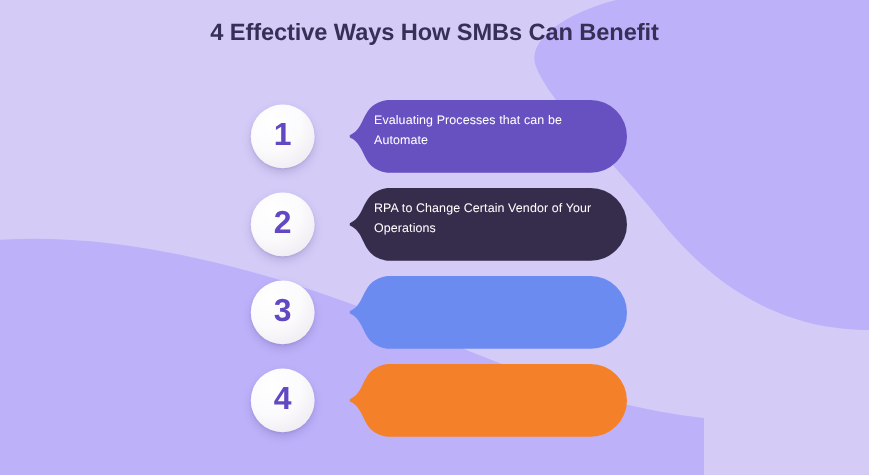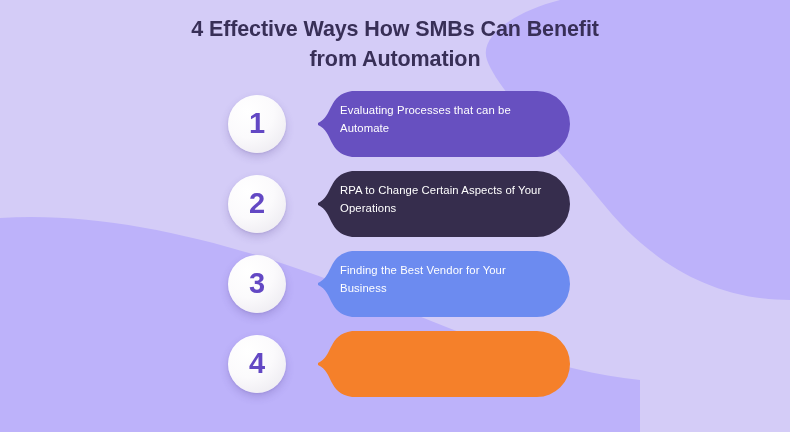--- a/index.html
+++ b/index.html
@@ -76,54 +76,52 @@
 <svg id="bg" viewBox="0 0 790 432" preserveAspectRatio="none">
   <rect x="0" y="0" width="790" height="432" fill="#D4CCF7"></rect>
   <path fill="#BDB2FA" d="M560,0 L790,0 L790,300 C700,300 640,250 600,200 C555,143 500,95 487,60 C478,34 520,10 560,0 Z"></path>
   <path fill="#BDB2FA" d="M0,218 C120,210 260,250 380,300 C480,342 560,372 640,380 L640,432 L0,432 Z"></path>
 </svg>
 
 <div id="content">
 
   <div id="title">
     <span class="ln">4 Effective Ways How SMBs Can Benefit</span>
-    <span class="ln">from Automation</span>
   </div>
 
   <div class="row r1">
     <div class="bubble">
       <svg viewBox="0 0 350 70" preserveAspectRatio="none">
         <path d="M96,34 C112,27 105,6 130,2 L315,2 A33,33 0 0 1 315,68 L130,68 C105,64 112,43 96,36 Z" fill="#6750C0"></path>
       </svg>
     </div>
     <div class="card-text">Evaluating Processes that can be Automate</div>
     <div class="badge">
       <span class="badge-num" style="color: rgb(99, 72, 196);">1</span>
     </div>
   </div>
 
   <div class="row r2">
     <div class="bubble">
       <svg viewBox="0 0 350 70" preserveAspectRatio="none">
         <path d="M96,34 C112,27 105,6 130,2 L315,2 A33,33 0 0 1 315,68 L130,68 C105,64 112,43 96,36 Z" fill="#362D4D"></path>
       </svg>
     </div>
-    <div class="card-text">RPA to Change Certain Aspects of Your Operations</div>
+    <div class="card-text">RPA to Change Certain Vendor of Your Operations</div>
     <div class="badge">
       <span class="badge-num" style="color: rgb(99, 72, 196);">2</span>
     </div>
   </div>
 
   <div class="row r3">
     <div class="bubble">
       <svg viewBox="0 0 350 70" preserveAspectRatio="none">
         <path d="M96,34 C112,27 105,6 130,2 L315,2 A33,33 0 0 1 315,68 L130,68 C105,64 112,43 96,36 Z" fill="#6C8BF0"></path>
       </svg>
     </div>
-    <div class="card-text">Finding the Best Vendor for Your Business</div>
     <div class="badge">
       <span class="badge-num" style="color: rgb(99, 72, 196);">3</span>
     </div>
   </div>
 
   <div class="row r4">
     <div class="bubble">
       <svg viewBox="0 0 350 70" preserveAspectRatio="none">
         <path d="M96,34 C112,27 105,6 130,2 L315,2 A33,33 0 0 1 315,68 L130,68 C105,64 112,43 96,36 Z" fill="#F5802A"></path>
       </svg>

